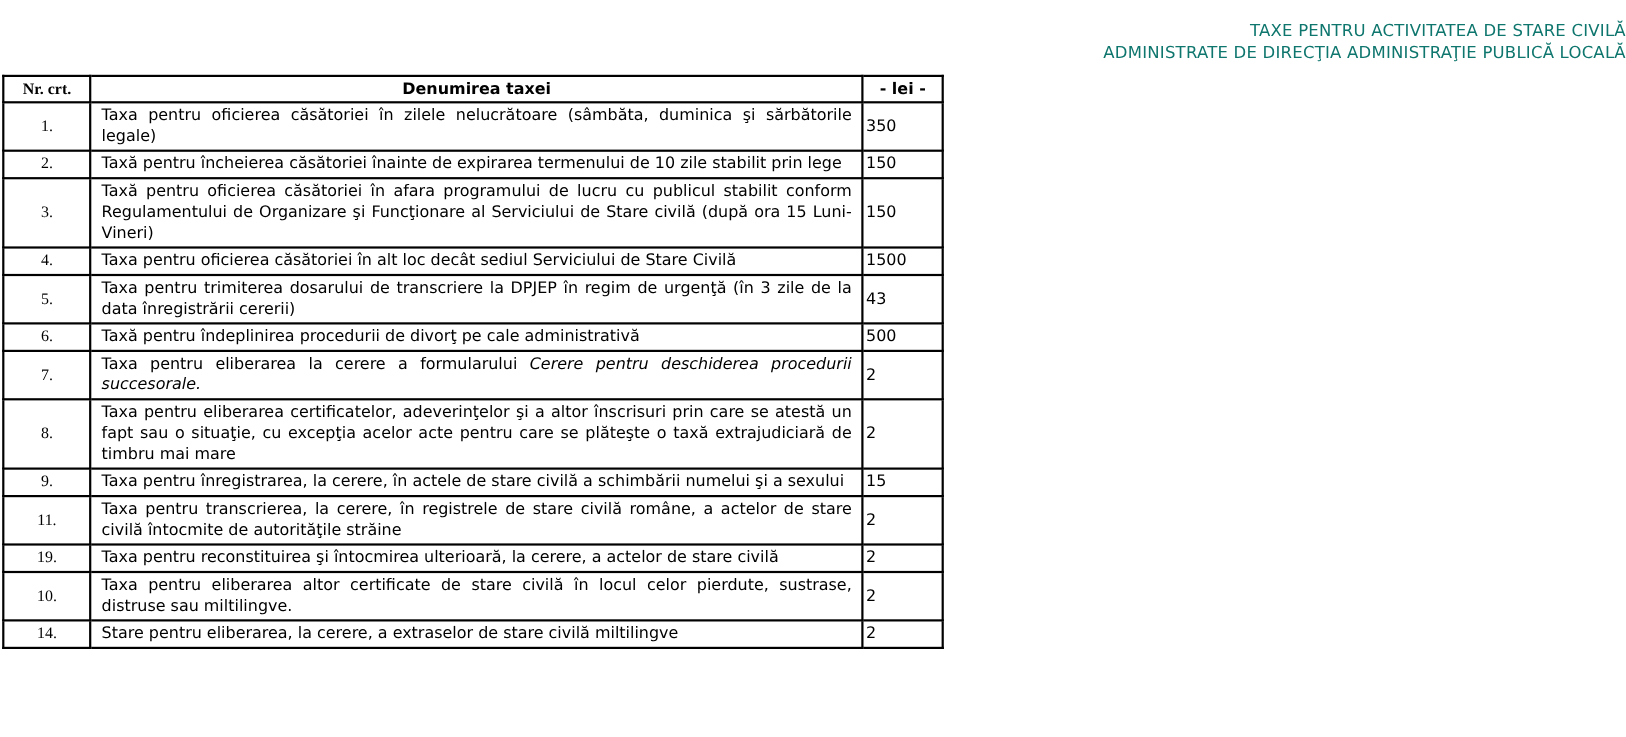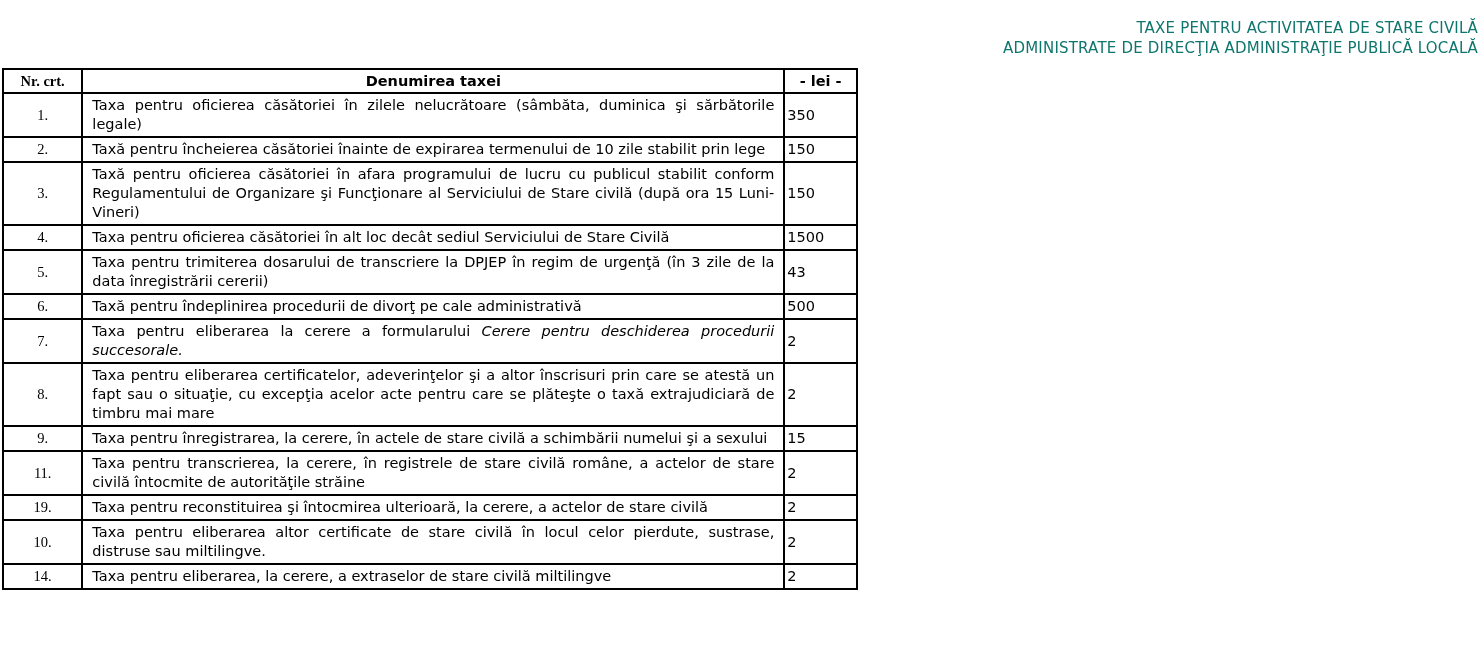--- a/index.html
+++ b/index.html
@@ -164,19 +164,19 @@
   </tr>
 
   <tr>
     <td class="c-num">10.</td>
     <td class="c-desc"><span>Taxa pentru eliberarea altor certificate de stare civilă în locul celor pierdute, sustrase, distruse sau miltilingve.</span></td>
     <td class="c-amt">2</td>
   </tr>
 
   <tr>
     <td class="c-num">14.</td>
-    <td class="c-desc"><span>Taxa pentru eliberarea, la cerere, a extraselor de stare civilă miltilingve</span></td>
+    <td class="c-desc"><span>Stare pentru eliberarea, la cerere, a extraselor de stare civilă miltilingve</span></td>
     <td class="c-amt">2</td>
   </tr>
 </tbody>
   </table>
 
 </div>
 
 </body></html>

